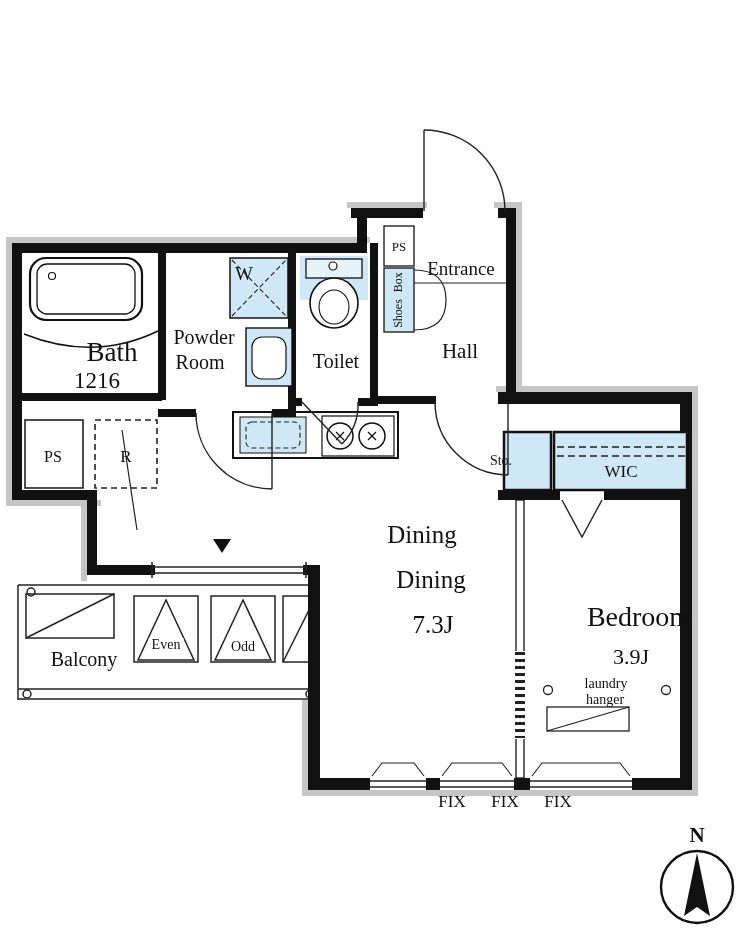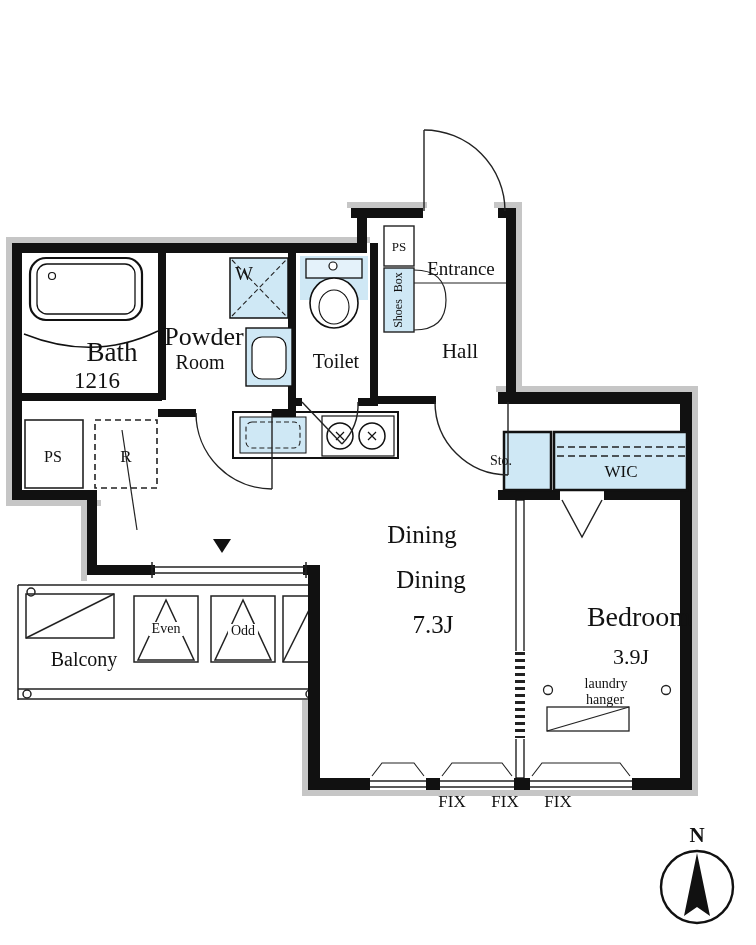--- a/index.html
+++ b/index.html
@@ -3,21 +3,21 @@
 <meta charset="utf-8">
 <style>
   html,body{margin:0;padding:0;background:#fff;}
   .canvas{position:relative;width:756px;height:945px;background:#ffffff;overflow:hidden;
           font-family:"Liberation Serif", serif;color:#111;}
   svg.plan{position:absolute;left:0;top:0;}
   .lbl{position:absolute;transform:translate(-50%,-50%);white-space:nowrap;
        font-family:"Liberation Serif", serif;color:#111;line-height:1;}
   .vert{transform:translate(-50%,-50%) rotate(-90deg);text-align:center;line-height:1.1;}
   .vert div{display:inline-block;padding:0 2px;}
-  .chip{background:#fff;padding:0 3px;}
+  .chip{background:#fff;padding:0 3px;margin-top:16px;}
   .bold{font-weight:bold;}
 </style>
 </head>
 <body>
 
 <div class="canvas">
 
 <svg class="plan" width="756" height="945" viewBox="0 0 756 945">
 
   <g fill="#c6c6c6">
@@ -181,21 +181,21 @@
   </g>
 
   <g>
     <circle cx="697" cy="887" r="36" fill="#fff" stroke="#111" stroke-width="2.4"></circle>
     <polygon points="697,853 684,916 697,907 710,916" fill="#111"></polygon>
   </g>
 </svg>
 
 <div class="lbl" style="left:112px;top:352px;font-size:27px">Bath</div>
 <div class="lbl" style="left:97px;top:380px;font-size:23px">1216</div>
-<div class="lbl" style="left:204px;top:337px;font-size:26px">Powder</div>
+<div class="lbl" style="left:204px;top:337px;font-size:20px">Powder</div>
 <div class="lbl" style="left:200px;top:362px;font-size:20px">Room</div>
 <div class="lbl" style="left:336px;top:361px;font-size:20px">Toilet</div>
 <div class="lbl" style="left:461px;top:268px;font-size:19px">Entrance</div>
 <div class="lbl" style="left:460px;top:351px;font-size:21px">Hall</div>
 <div class="lbl" style="left:399px;top:246px;font-size:13px">PS</div>
 <div class="lbl vert" style="left:399px;top:300px;font-size:12px">
   <div>Shoes</div>
   <div>Box</div>
 </div>
 <div class="lbl" style="left:501px;top:461px;font-size:14px">Sto.</div>

